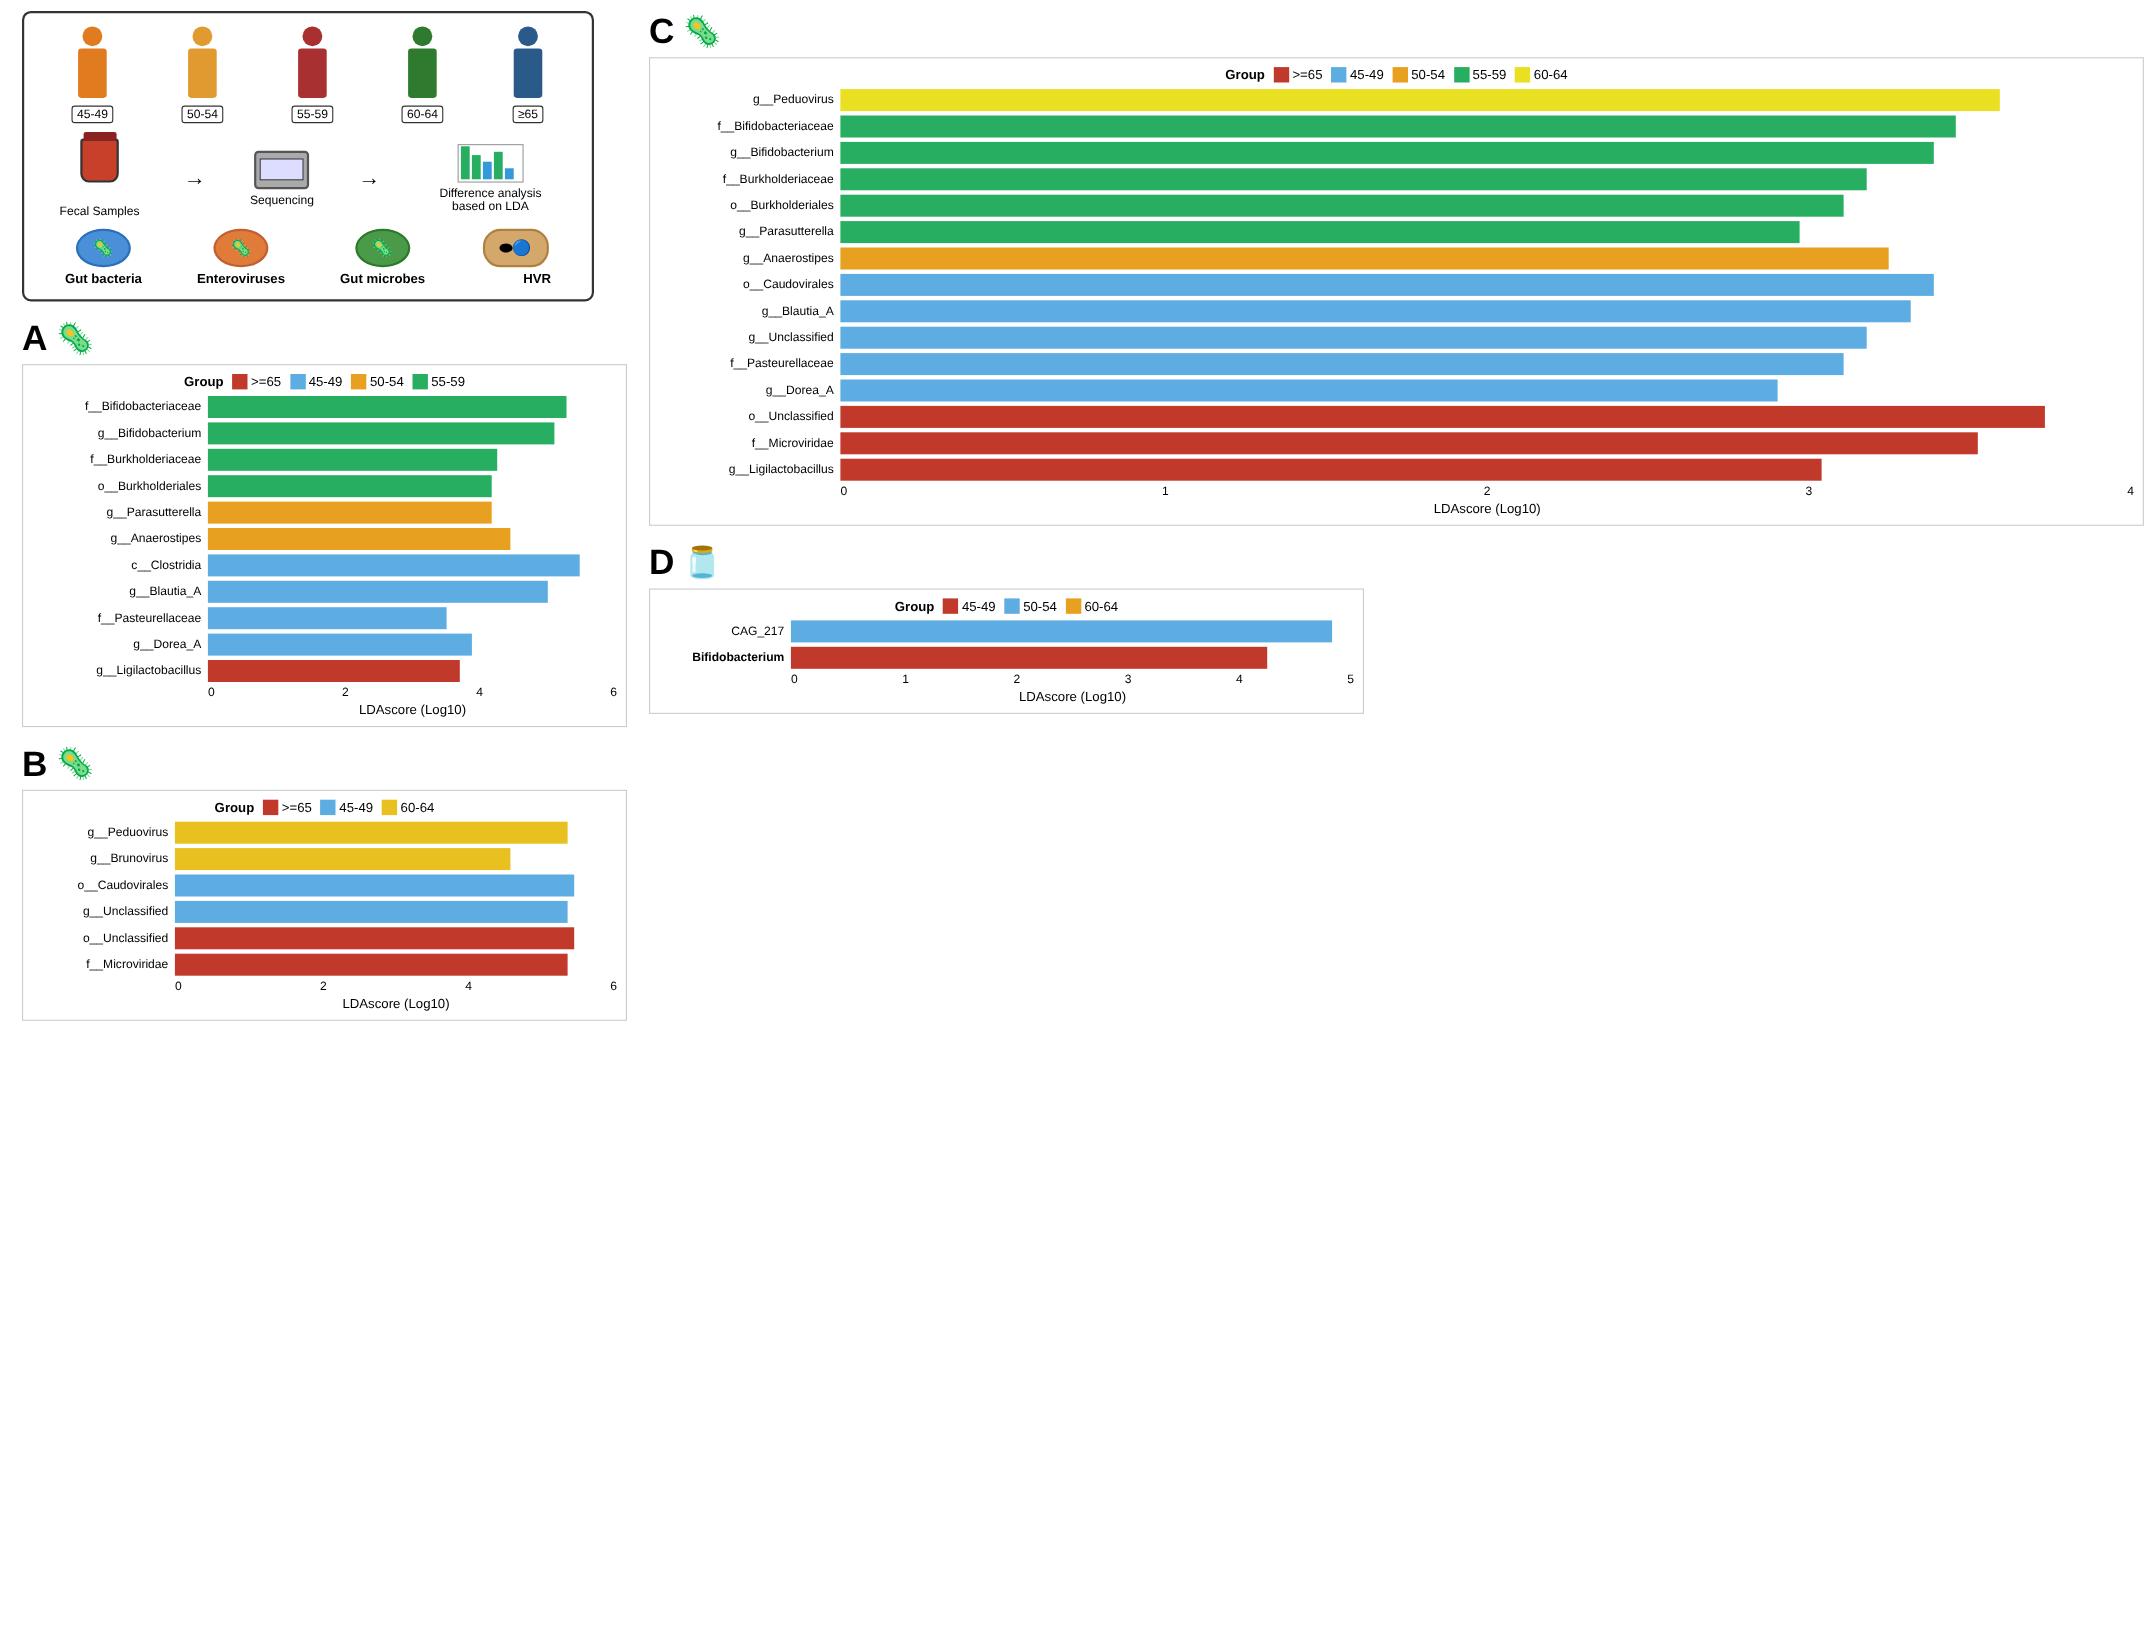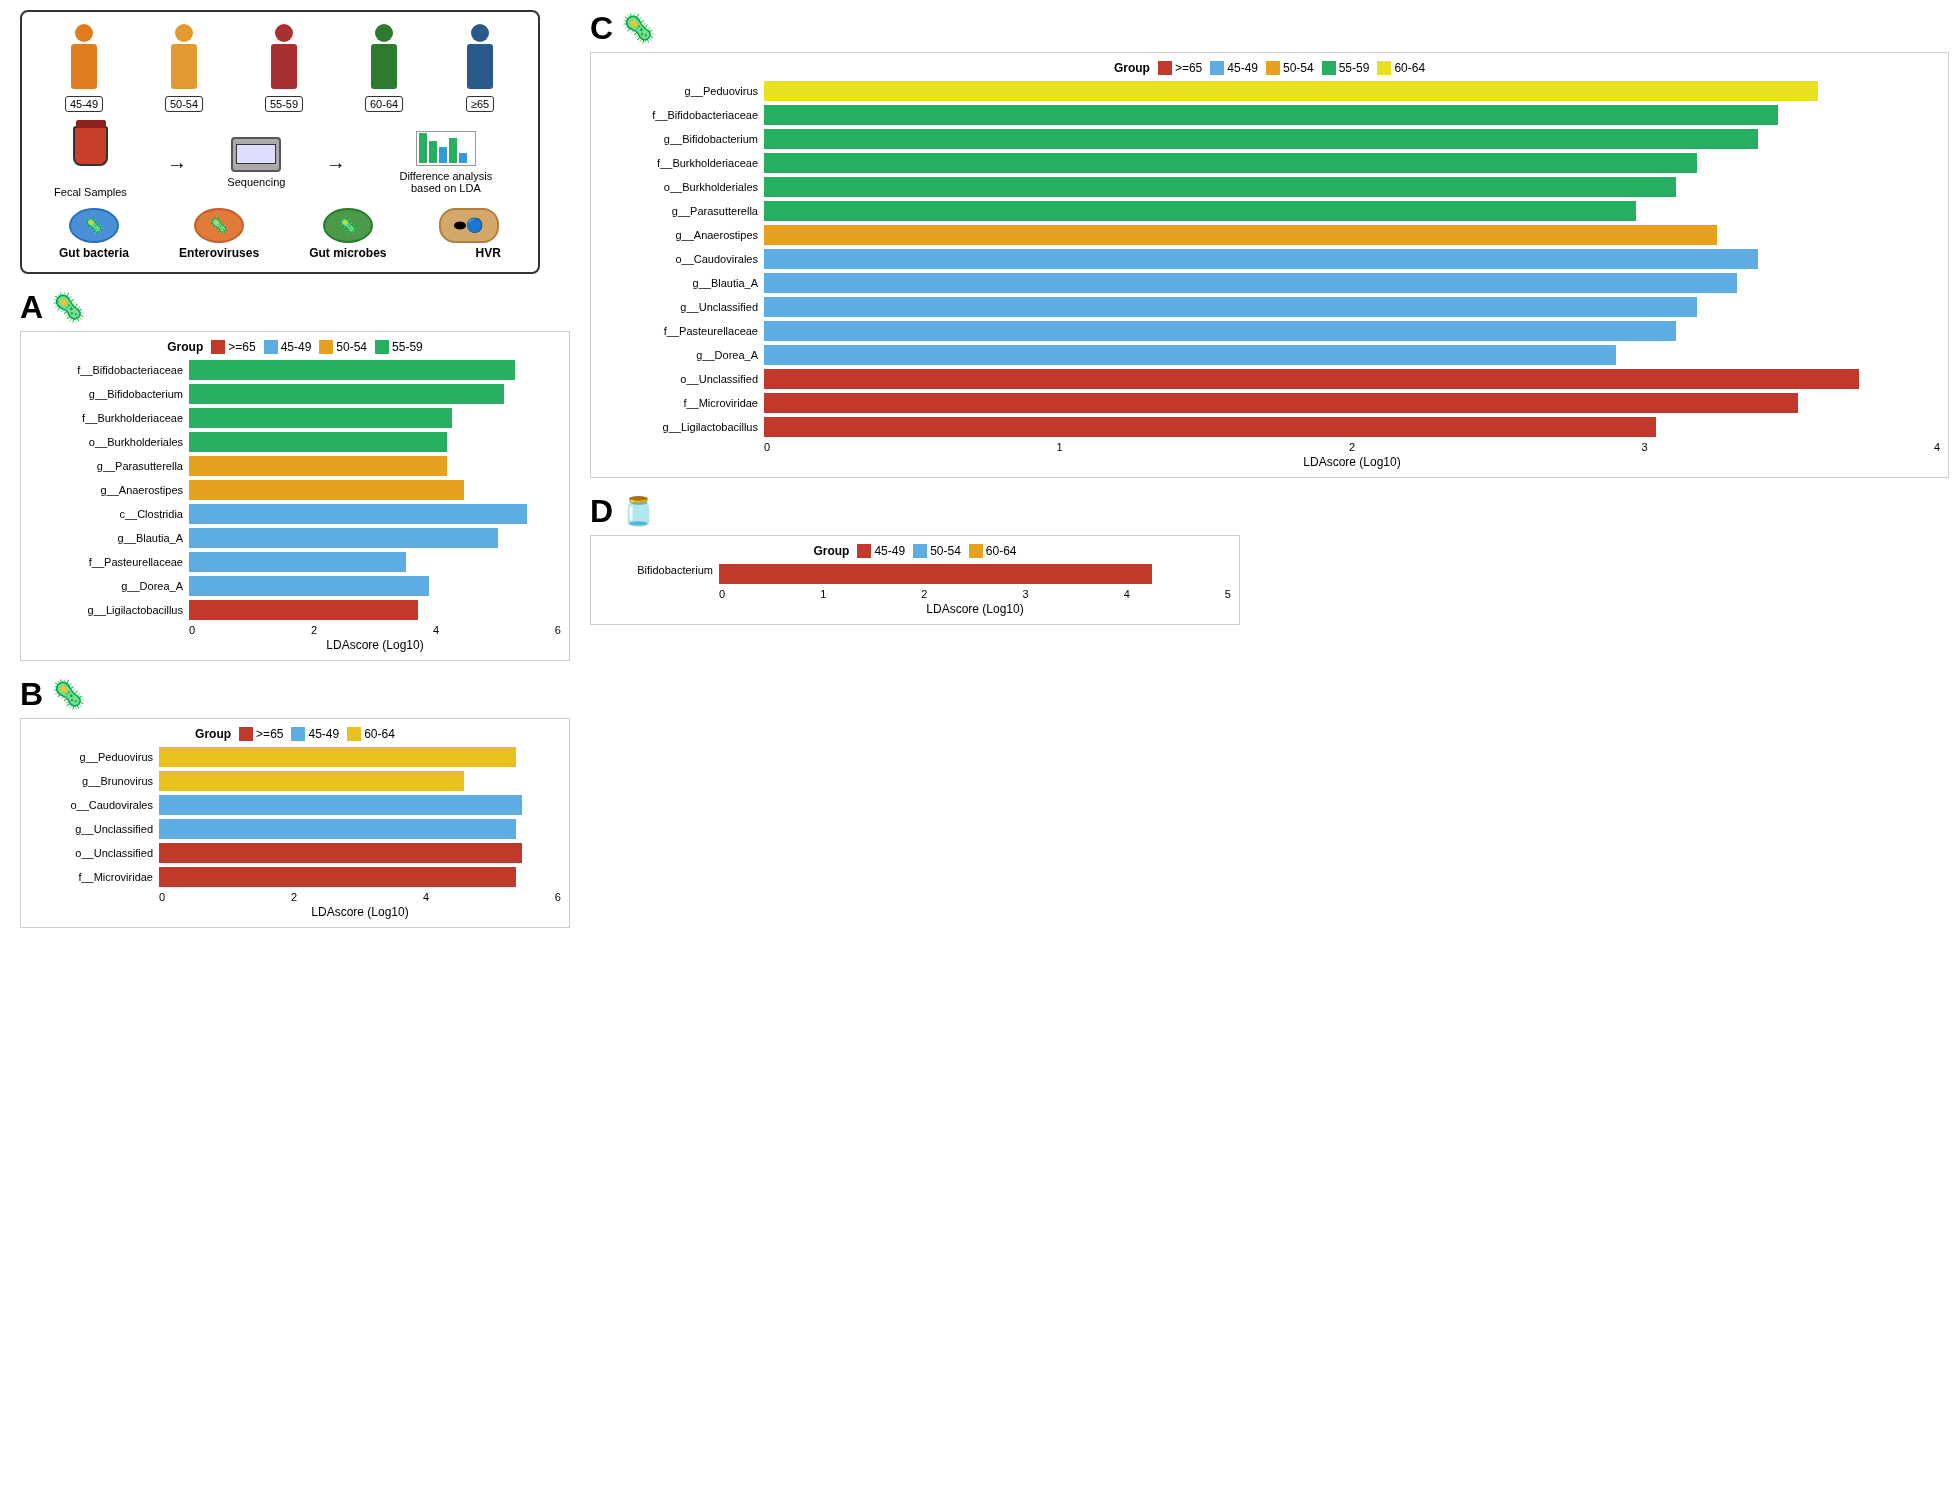--- a/index.html
+++ b/index.html
@@ -489,21 +489,27 @@
           <div style="display:flex;align-items:center;gap:3px;">
               <span style="width:14px;height:14px;background:#5dade2;display:inline-block;"></span>
               <span>50-54</span>
             </div>
           <div style="display:flex;align-items:center;gap:3px;">
               <span style="width:14px;height:14px;background:#e8a020;display:inline-block;"></span>
               <span>60-64</span>
             </div>
         </div>
         <div id="chart-d-bars">
-            <div style="display: flex; margin-bottom: 4px; height: 20px;">
+            <div style="display: flex; align-items: center; margin-bottom: 4px; height: 20px;">
+              <div style="width: 120px; text-align: right; font-size: 11px; padding-right: 6px; flex-shrink: 0;">CAG_217</div>
+              <div style="flex: 1 1 0%; height: 100%; position: relative;">
+                <div style="height: 100%; width: 96.1538%; background: rgb(93, 173, 226); display: block;"></div>
+              </div>
+            </div>
+            <div style="display: flex; align-items: center; margin-bottom: 4px; height: 20px; font-weight: bold;">
               <div style="width: 120px; text-align: right; font-size: 11px; padding-right: 6px; flex-shrink: 0;">Bifidobacterium</div>
               <div style="flex: 1 1 0%; height: 100%; position: relative;">
                 <div style="height: 100%; width: 84.6154%; background: rgb(192, 57, 43); display: block;"></div>
               </div>
             </div>
           </div>
         <div style="display:flex;margin-top:2px;">
           <div style="width:120px;flex-shrink:0;"></div>
           <div style="flex:1;display:flex;justify-content:space-between;font-size:11px;">
             <span>0</span>

